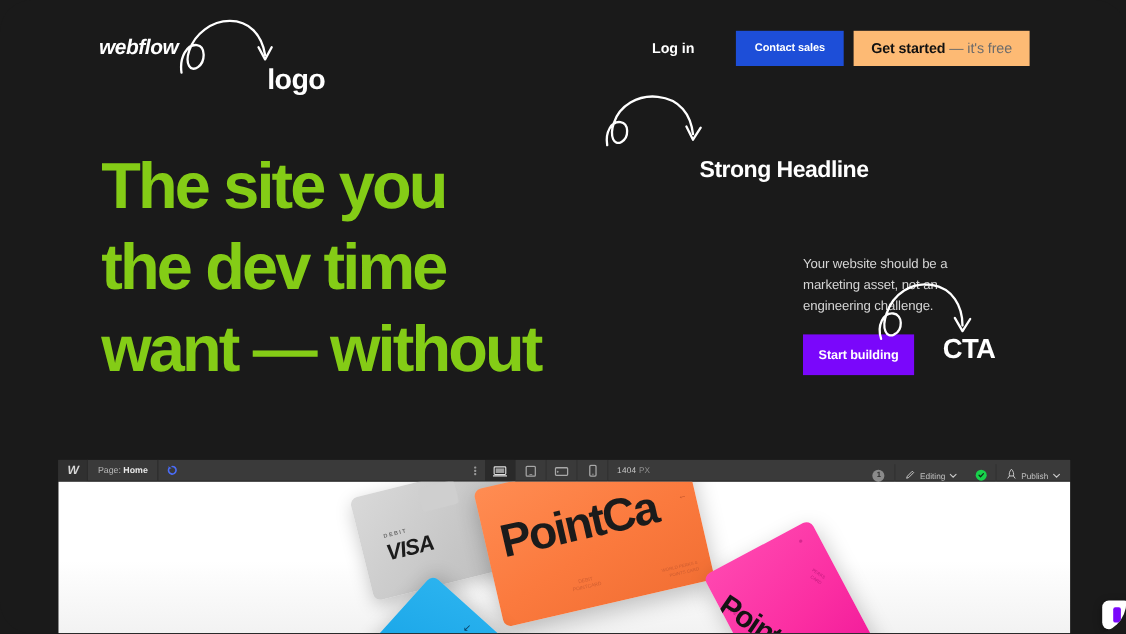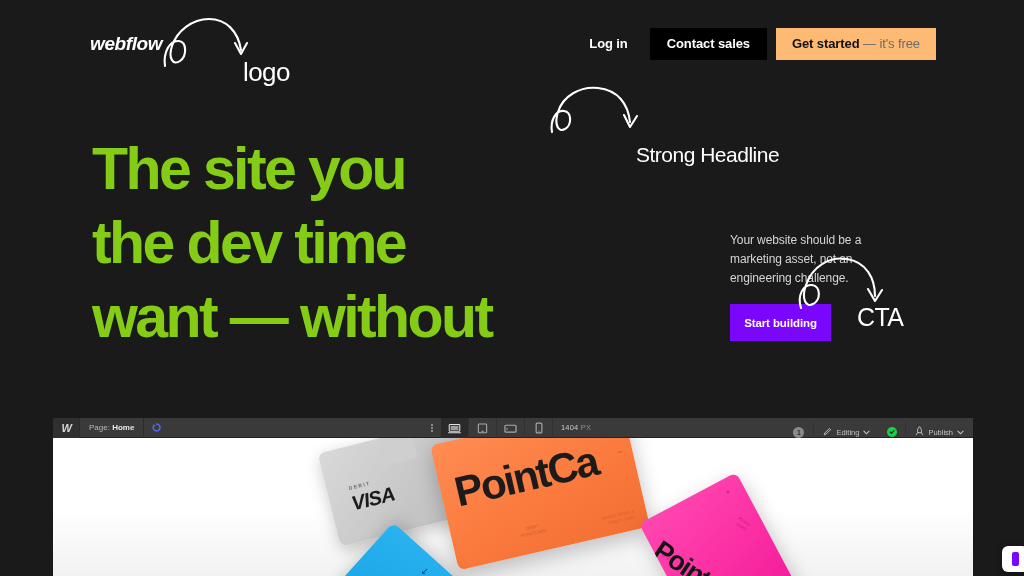--- a/index.html
+++ b/index.html
@@ -10,20 +10,21 @@
     overflow:hidden;
     background:#1a1a1a;
     font-family:"Liberation Sans", sans-serif;
   }
 
   .stage {
     position:relative;
     width:1024px; height:576px;
     background:#1a1a1a;
     overflow:hidden;
+    border-radius:29px;
   }
 
   
   .nav {
     position:absolute; top:0; left:0;
     width:1024px; height:88px;
     display:flex; align-items:center;
   }
   .brand {
     position:absolute; left:90px; top:33px;
@@ -38,27 +39,27 @@
     display:flex; align-items:center; gap:0px;
   }
   .nav-link {
     color:#ffffff;
     font-size:13px; font-weight:700;
     padding:0 18px;
     line-height:32px;
     letter-spacing:-0.1px;
   }
   .btn-contact {
-    background:#000000;
+    background:#1d4ed8;
     color:#ffffff;
-    font-size:13px; font-weight:700;
+    font-size:10px; font-weight:700;
     padding:0 17px;
     height:32px; line-height:32px;
     letter-spacing:-0.1px;
-    margin-left:4px;
+    margin-left:20px;
   }
   .btn-started {
     background:#fdba74;
     height:32px; line-height:32px;
     padding:0 16px;
     margin-left:9px;
     font-size:13px;
     letter-spacing:-0.1px;
     white-space:nowrap;
   }
@@ -98,21 +99,21 @@
     font-size:11.5px;
     font-weight:700;
     display:flex; align-items:center; justify-content:center;
     letter-spacing:-0.1px;
   }
 
   
   .annot-label {
     position:absolute;
     color:#ffffff;
-    font-weight:400;
+    font-weight:700;
     letter-spacing:-0.6px;
     white-space:nowrap;
     text-align:right;
   }
   .an-logo   { left:243px; top:57px;  font-size:26px; }
   .an-head   { left:636px; top:143px; font-size:21px; letter-spacing:-0.5px; }
   .an-cta    { left:857px; top:303px; font-size:25px; }
 
   .annot-svg { position:absolute; pointer-events:none; }
 

